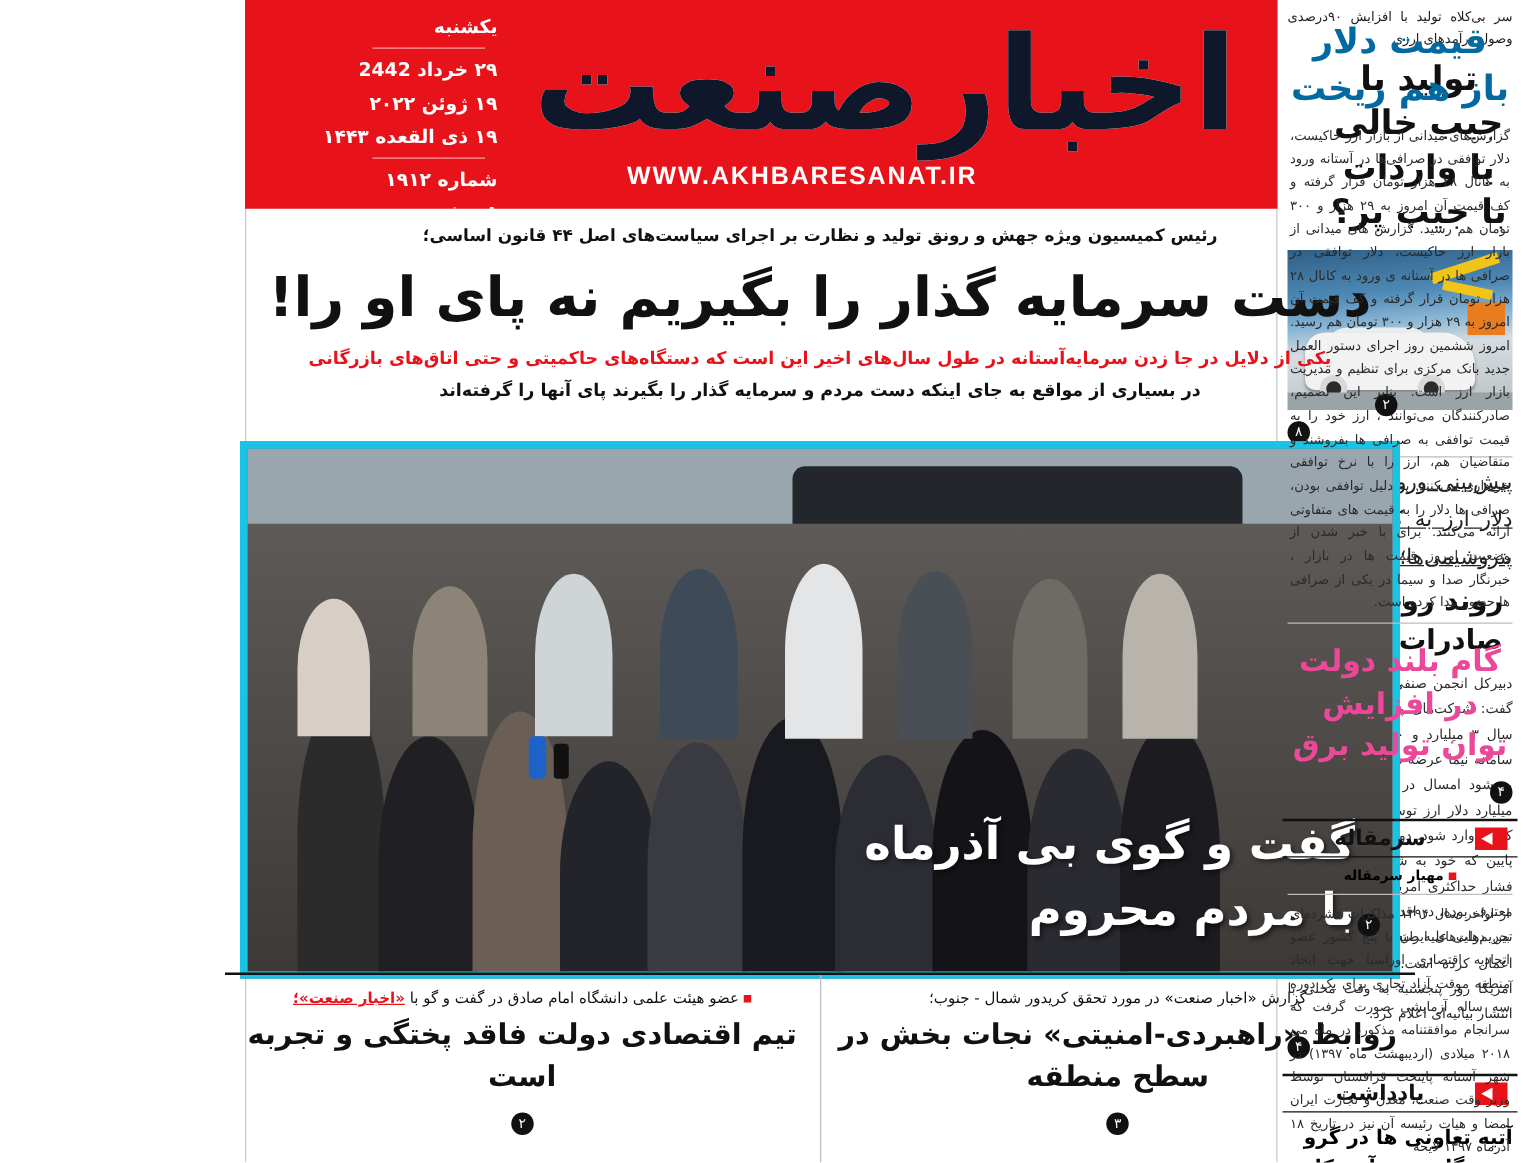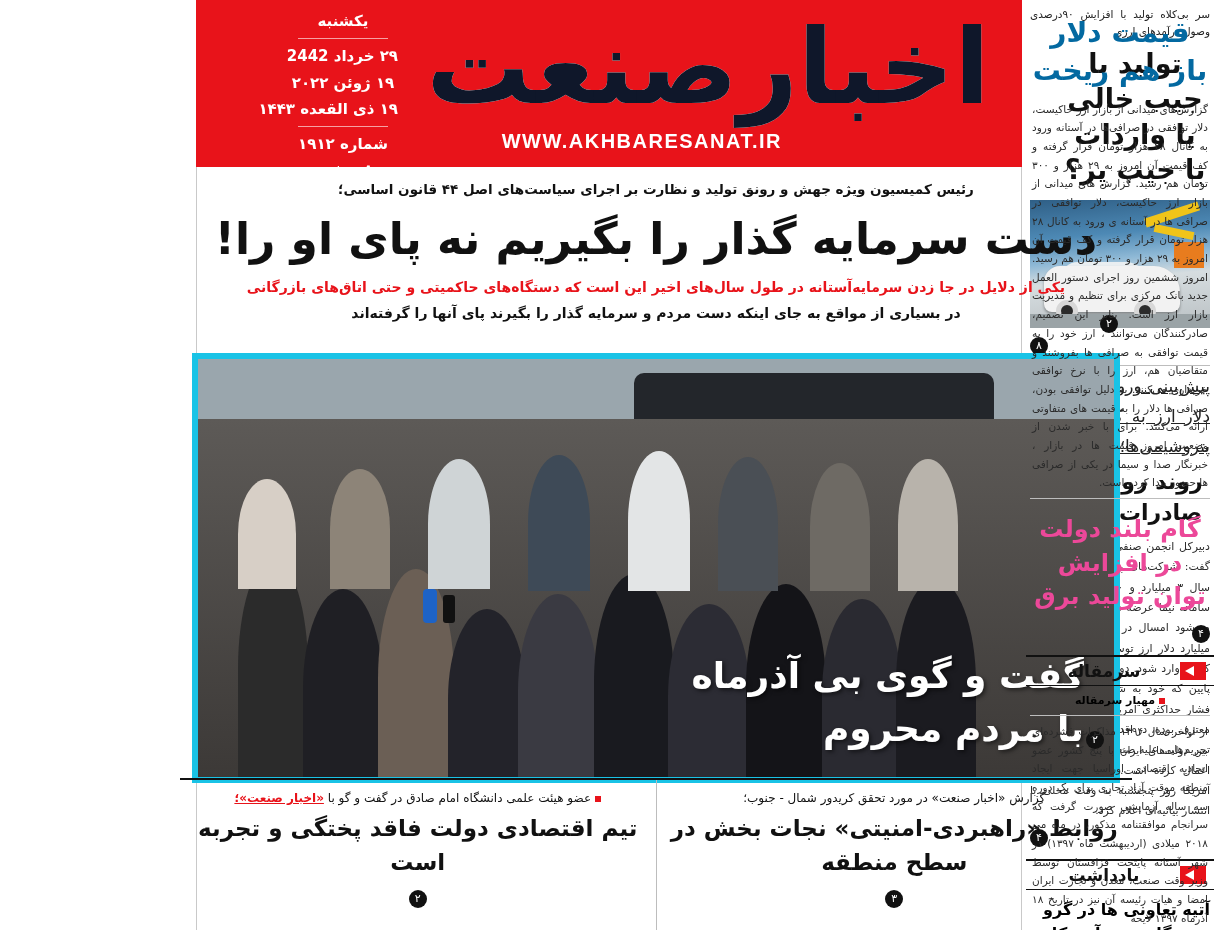--- a/index.html
+++ b/index.html
@@ -31,21 +31,21 @@
     white-space:nowrap;
   }
   .logo-site{
     position:absolute;right:240px;top:130px;width:380px;
     text-align:right;font-size:20px;font-weight:bold;letter-spacing:1.5px;
     font-family:"Liberation Sans",sans-serif;
     direction:ltr;
   }
   .masthead-date{
     position:absolute;right:624px;top:8px;width:110px;
-    text-align:center;font-size:15px;line-height:1.75;font-weight:bold;
+    text-align:right;font-size:15px;line-height:1.75;font-weight:bold;
   }
   .masthead-date div{white-space:nowrap;}
   .md-sep{height:1px;background:rgba(255,255,255,.6);margin:4px 10px;}
 
   
   .col-right{
     position:absolute;right:0;top:0;width:196px;height:930px;
     padding:0;box-sizing:border-box;
   }
 

